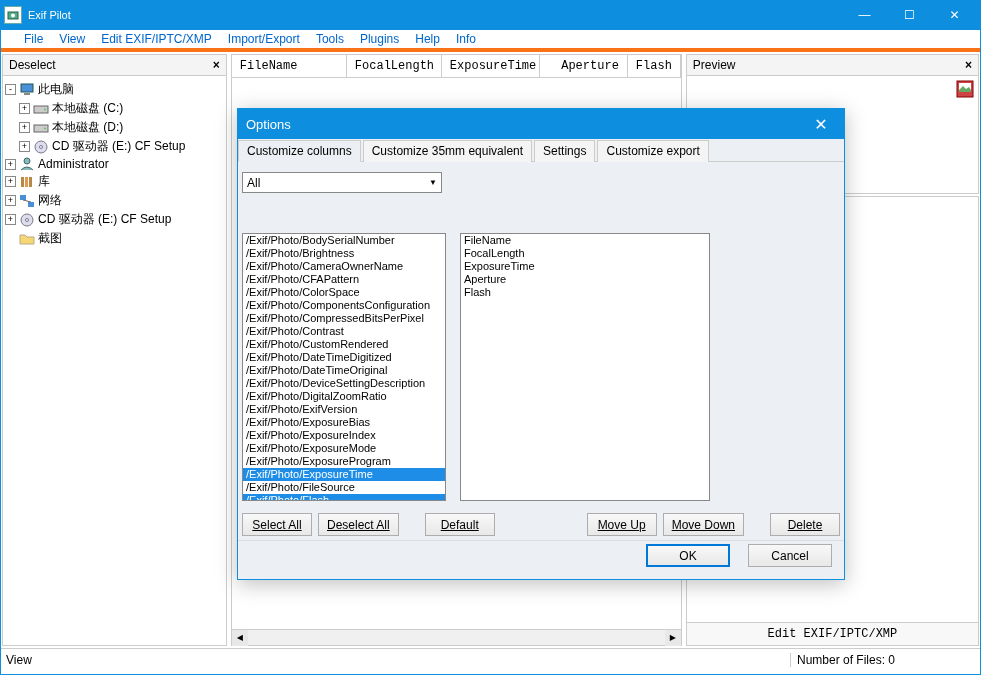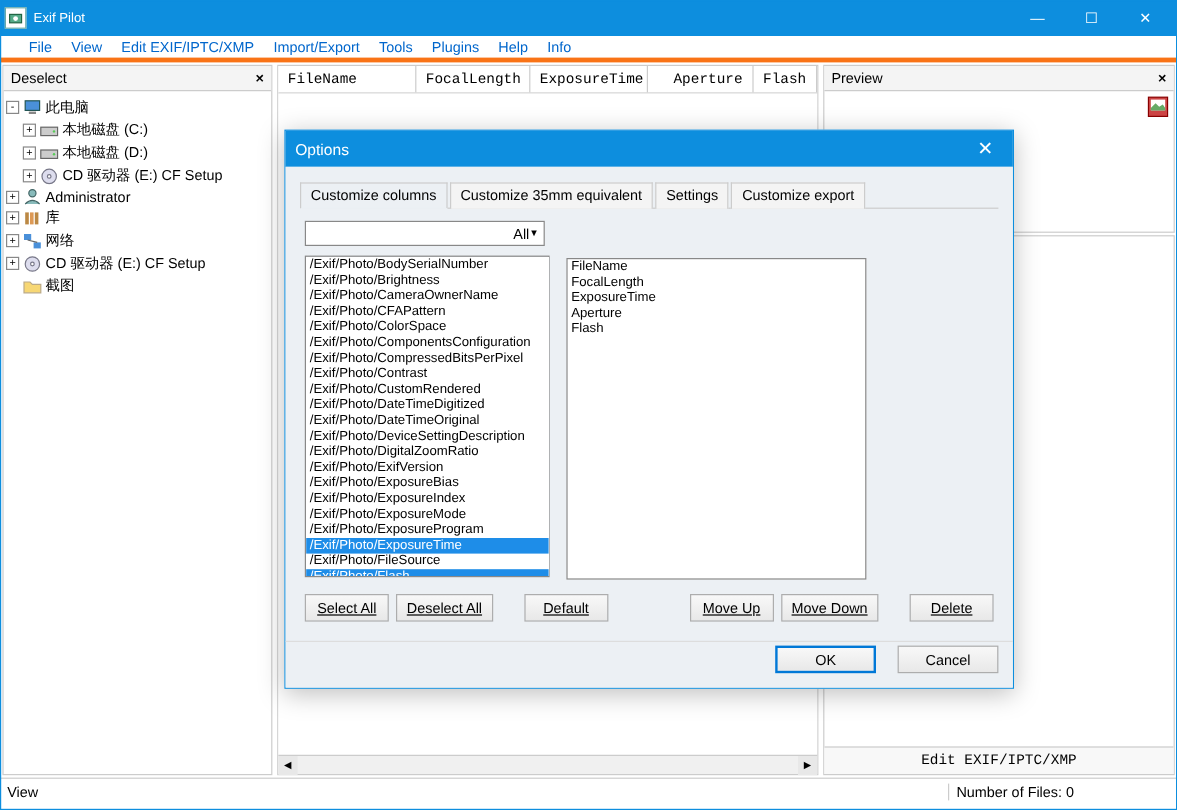--- a/index.html
+++ b/index.html
@@ -49,33 +49,33 @@
 
 .statusbar { height: 22px; background: #fff; border-top: 1px solid #ccc; display: flex; align-items: center; padding: 0 6px; }
 .statusbar .sleft { flex: 1; }
 .statusbar .sright { border-left: 1px solid #ccc; padding-left: 6px; width: 185px; }
 
 
 .dialog { position: absolute; left: 237px; top: 108px; width: 608px; border: 1px solid #0d8ede; background: #f0f4f8; box-shadow: 0 4px 20px rgba(0,0,0,0.25); }
 .dlg-title { height: 30px; background: #0d8ede; color: #fff; display: flex; align-items: center; padding: 0 8px; }
 .dlg-title .dt { flex: 1; font-size: 13px; }
 .dlg-title .dclose { width: 30px; height: 30px; display: flex; align-items: center; justify-content: center; font-size: 16px; }
-.dlg-body { padding: 12px; background: #ecf0f4; }
+.dlg-body { background: #ecf0f4; }
 .tabs { display: flex; border-bottom: 1px solid #ccc; }
 .tab { padding: 3px 8px; border: 1px solid #ccc; border-bottom: none; background: #f4f4f4; margin-right: 2px; position: relative; top: 1px; cursor: default; }
 .tab.active { background: #ecf0f4; border-bottom: 1px solid #ecf0f4; }
 .tabpane { padding: 10px 4px 4px; }
 .row1 { display: flex; margin-bottom: 8px; }
 .dropdown { width: 200px; height: 21px; border: 1px solid #888; background: #fff; display: flex; align-items: center; padding: 0 4px; }
-.dropdown .dval { flex: 1; text-align: right; }
+.dropdown .dval { flex: 1; }
 .dropdown .darrow { font-size: 8px; }
 .syncwrap { display: flex; align-items: center; margin-left: 65px; }
 .syncwrap input { margin-right: 5px; }
 .twolist { display: flex; gap: 12px; }
-.listbox { border: 1px solid #888; background: #fff; height: 268px; overflow-y: scroll; }
+.listbox { border: 1px solid #888; background: #fff; height: 268px; overflow-y: scroll; margin-top: 32px; }
 .listbox.left { width: 204px; }
 .listbox.right { width: 250px; overflow-y: auto; }
 .listbox .li { padding: 0 3px; white-space: nowrap; font-size: 11px; line-height: 13px; cursor: default; }
 .listbox .li.sel { background: #1e8de8; color: #fff; }
 .btnrow { display: flex; gap: 6px; margin-top: 10px; text-decoration: underline; }
 .btnrow .spacer { flex: 1; }
 .btn { min-width: 70px; height: 23px; border: 1px solid #adadad; background: linear-gradient(#f8f8f8,#e8e8e8); display: flex; align-items: center; justify-content: center; padding: 0 8px; cursor: default; }
 .btn.primary { border: 2px solid #0078d7; }
 .dlg-footer { display: flex; justify-content: flex-end; gap: 18px; padding: 3px 12px 12px; background: #ecf0f4; border-top: 1px solid #ddd; }
 

